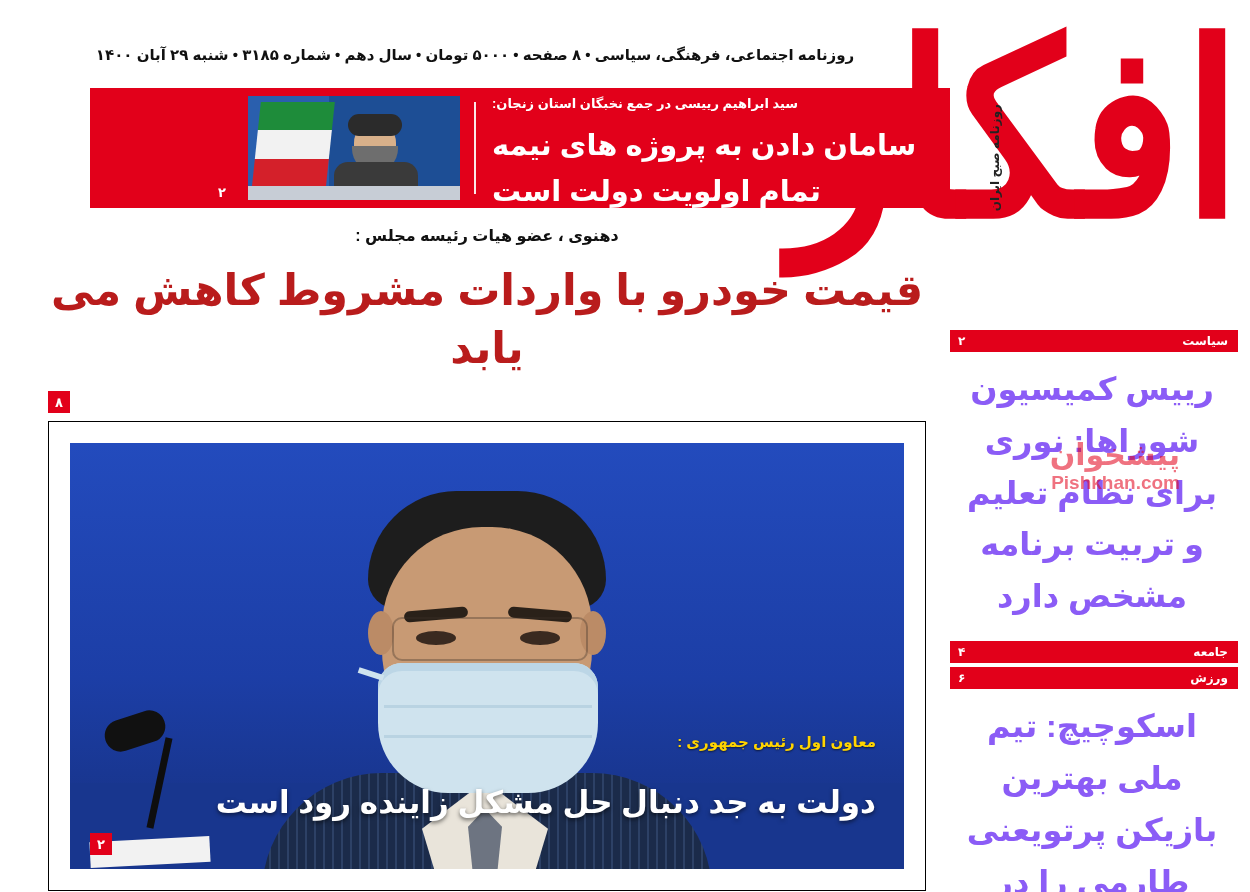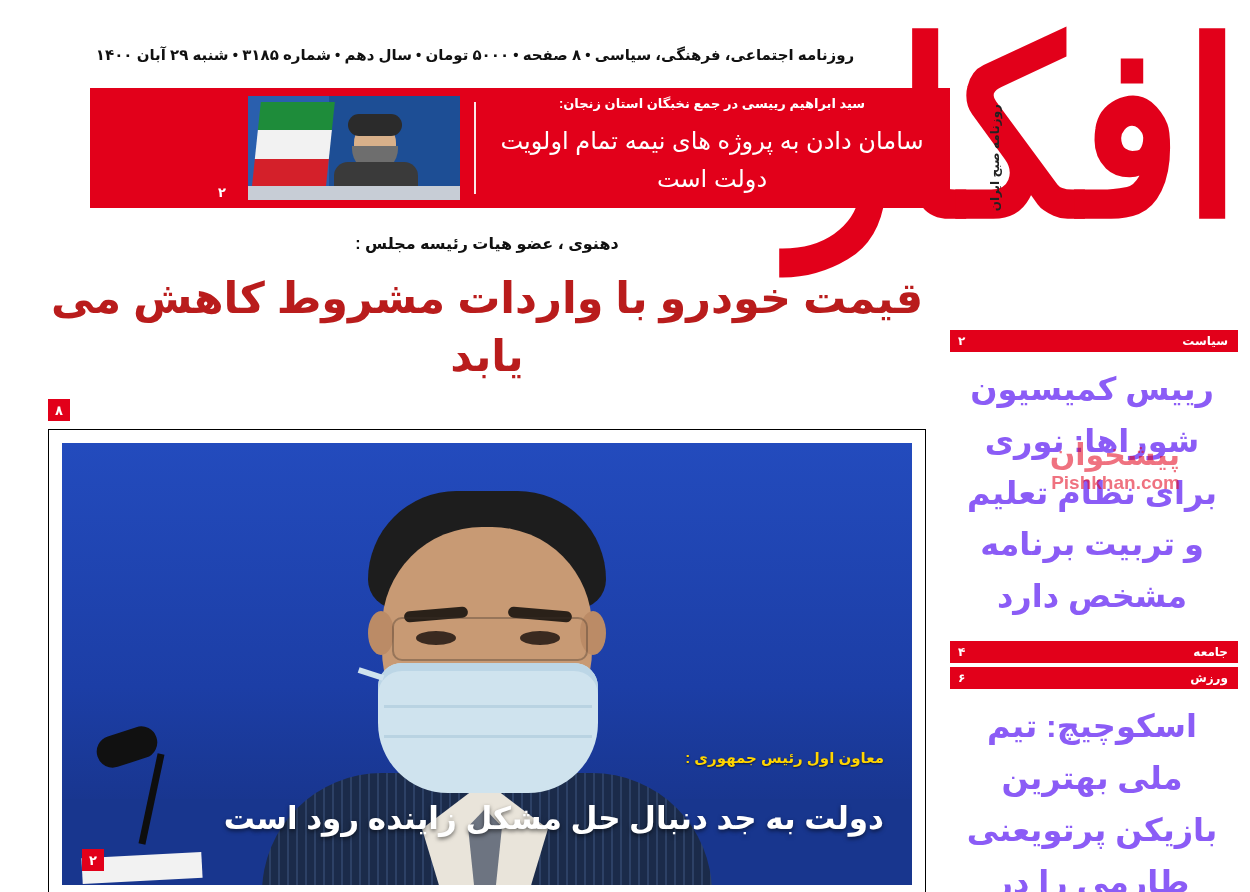--- a/index.html
+++ b/index.html
@@ -64,58 +64,58 @@
       transform:skewX(-6deg);}
   .bp-person{position:absolute;right:30px;bottom:0;width:110px;height:80px;}
   .bp-head{position:absolute;left:34px;top:0;width:42px;height:46px;border-radius:50% 50% 45% 45%;background:#d8b08a;}
   .bp-turban{position:absolute;left:28px;top:-6px;width:54px;height:22px;border-radius:14px;background:#2b2b2b;}
   .bp-beard{position:absolute;left:32px;top:26px;width:46px;height:26px;border-radius:0 0 24px 24px;background:#6e6e6e;}
   .bp-body{position:absolute;left:14px;top:42px;width:84px;height:40px;border-radius:14px 14px 0 0;background:#3a3a3a;}
   .bp-desk{position:absolute;left:0;right:0;bottom:0;height:14px;background:#c7cdd6;}
 
   .banner-text{
     position:absolute;top:6px;right:18px;width:440px;
-    color:#fff;text-align:center;
+    color:#fff;text-align:left;
   }
   .banner-kicker{font-size:13px;font-weight:bold;margin-bottom:8px;line-height:1.5;}
-  .banner-head{font-size:24px;font-weight:normal;line-height:1.62;}
+  .banner-head{font-size:29px;font-weight:bold;line-height:1.62;}
   .banner-divider{
     position:absolute;top:14px;left:384px;width:2px;height:92px;background:#fff;opacity:.9;
   }
   .banner-page{
     position:absolute;bottom:8px;left:128px;color:#fff;font-size:13px;font-weight:bold;
   }
 
   
   .main{
     position:absolute;top:214px;right:300px;left:0;bottom:0;
     padding:0 24px 0 48px;
     box-sizing:border-box;
   }
   .lead-kicker{
     text-align:center;font-size:16px;font-weight:bold;color:#111;
-    margin-top:20px;
+    margin-top:12px;
   }
   .lead-head{
     text-align:center;font-size:43px;font-weight:bold;color:#b91c1c;
     line-height:1.35;margin-top:16px;letter-spacing:-.5px;
   }
   .lead-pagebadge{
     width:22px;height:22px;background:#e2001a;color:#fff;
     font-size:13px;font-weight:bold;
     display:flex;align-items:center;justify-content:center;
     margin:14px 0 0 0;
   }
   .badge-row{display:flex;justify-content:flex-end;}
 
   .photo-frame{
     position:relative;
     margin-top:8px;
     border:1px solid #000;
-    padding:13px;
+    padding:21px;
     background:#fff;
     height:470px;
     box-sizing:border-box;
   }
   .photo{
     position:relative;width:100%;height:100%;overflow:hidden;background:#1f3ea8;
   }
   .ph-bg{position:absolute;inset:0;background:linear-gradient(180deg,#234bbd 0%,#1c3ea6 55%,#16307f 100%);}
   .ph-tablecloth{position:absolute;left:0;right:0;bottom:0;height:86px;background:#18368e;}
   .ph-man{position:absolute;left:50%;transform:translateX(-50%);top:48px;width:430px;height:420px;}

